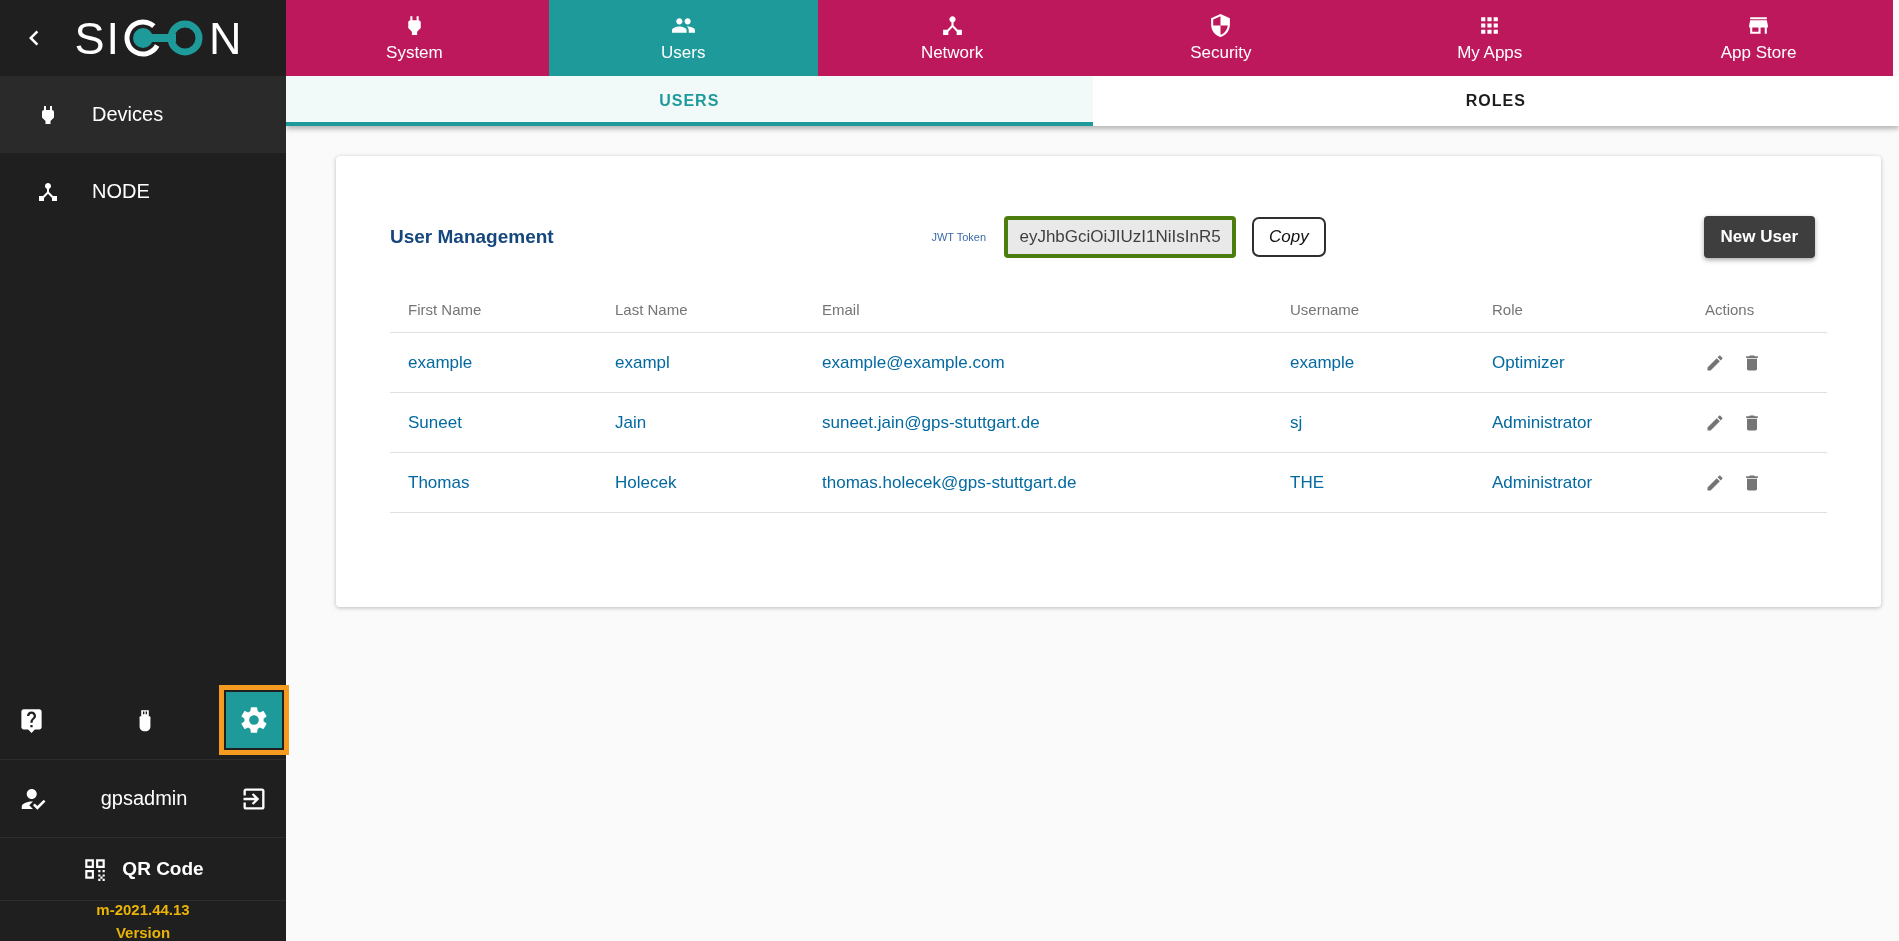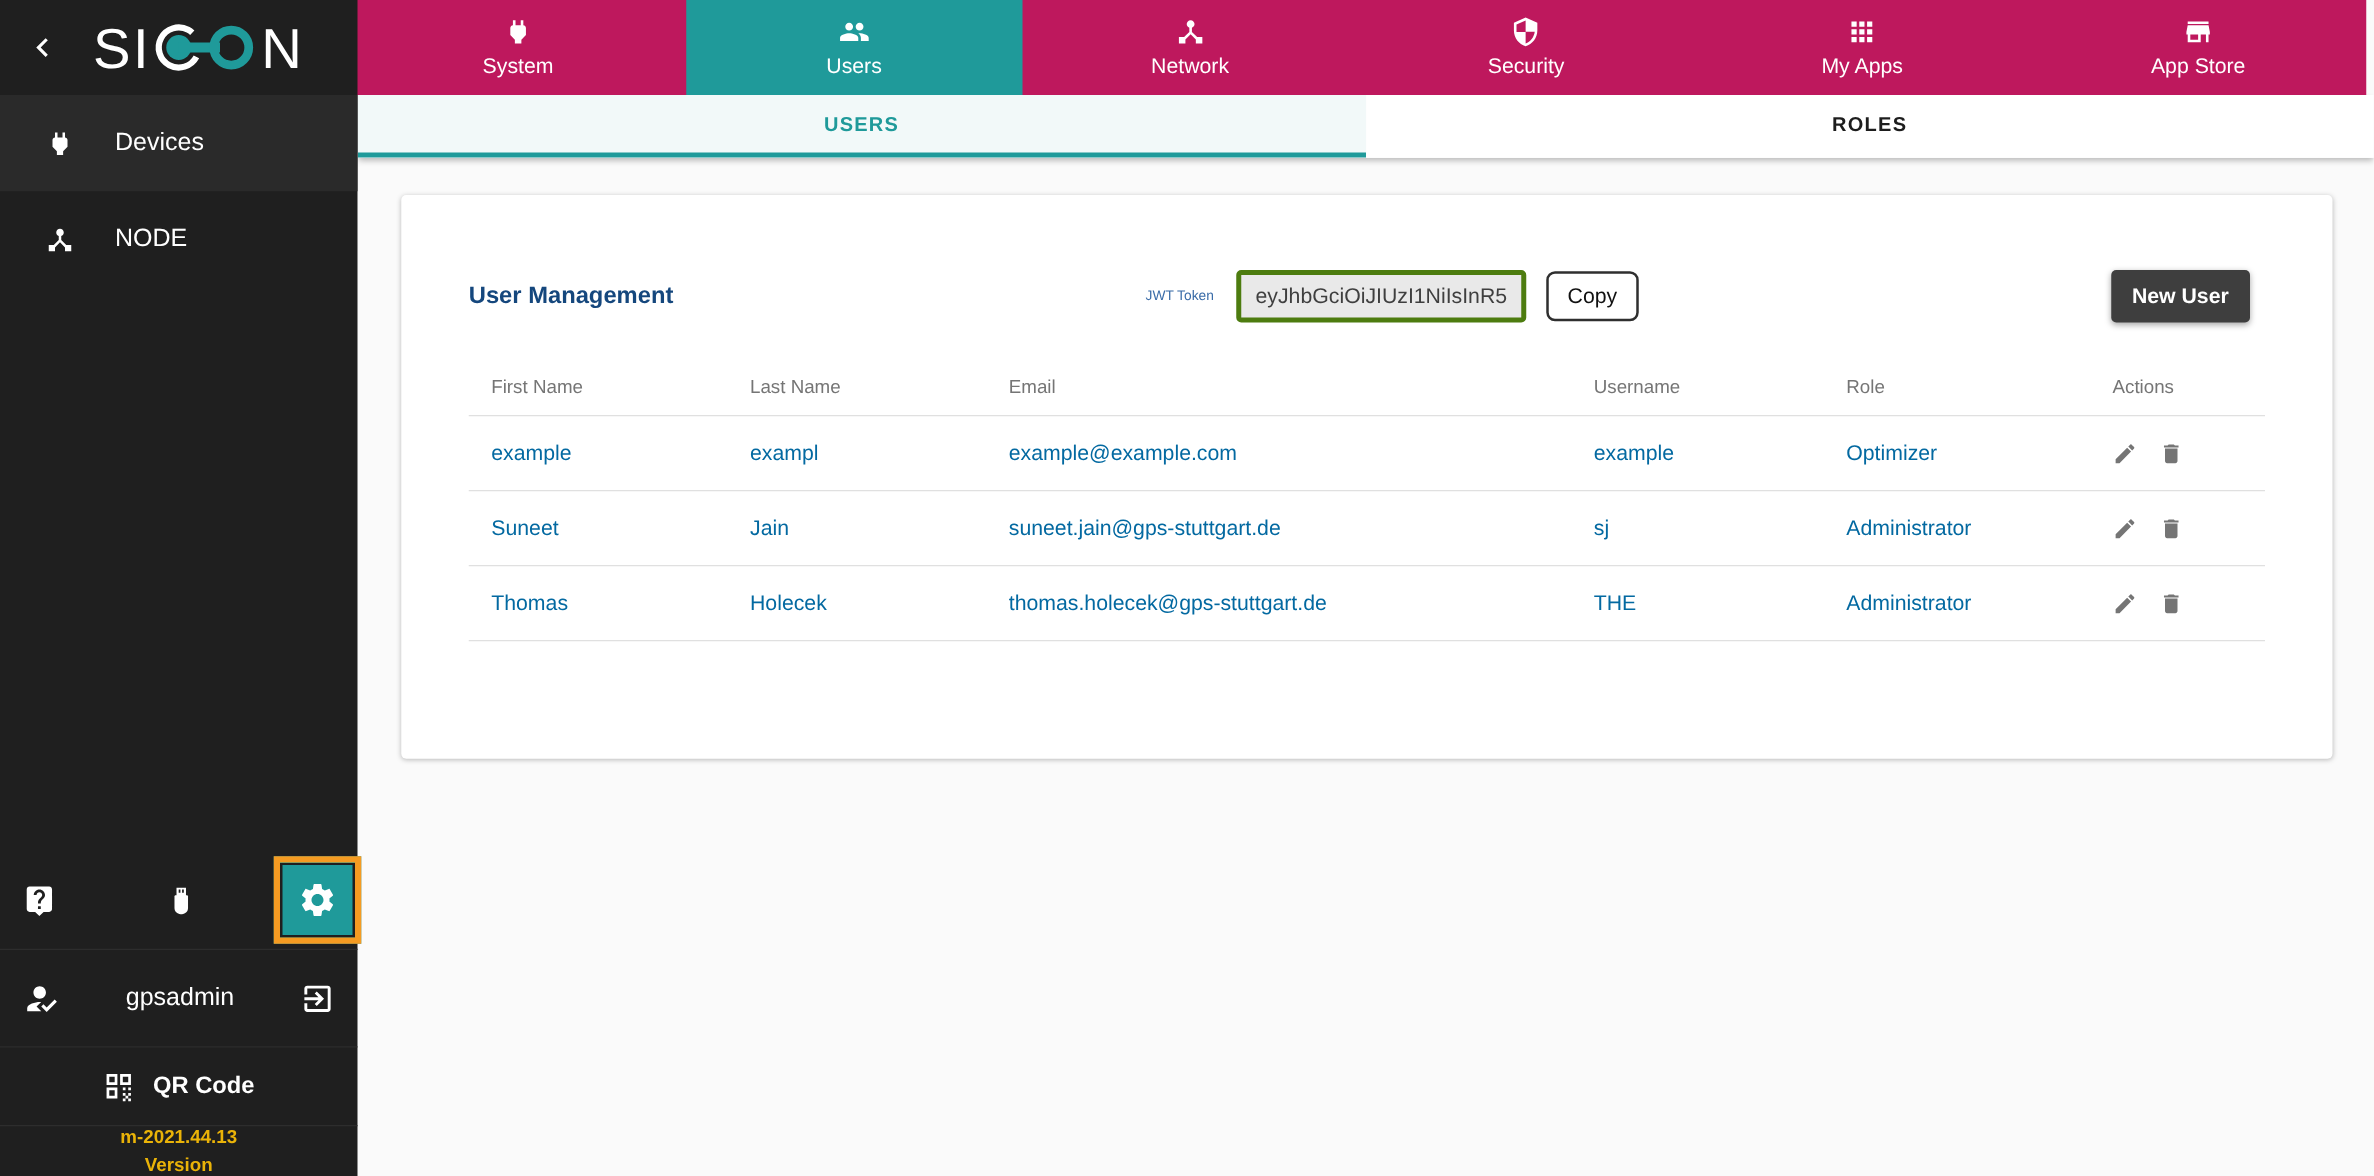--- a/index.html
+++ b/index.html
@@ -42,31 +42,31 @@
 
   
   .subtabs { position:absolute; left:286px; top:76px; width:1613px; height:50px; display:flex;
              z-index:20; box-shadow:0 3px 5px rgba(0,0,0,0.28); }
   .subtab { flex:1; display:flex; align-items:center; justify-content:center; font-weight:bold;
             font-size:16px; letter-spacing:1px; cursor:pointer; background:#fff; color:#1d1d1d; }
   .subtab.active { background:#f2f9f9; color:#1f9a9a; box-shadow:inset 0 -4px 0 #1f9a9a; }
 
   
   .main { position:absolute; left:286px; top:126px; width:1613px; height:815px; background:#fafafa; }
-  .card { position:absolute; left:35px; top:30px; width:1545px; height:451px; background:#fff;
+  .card { position:absolute; left:50px; top:30px; width:1545px; height:451px; background:#fff;
           border-radius:4px; box-shadow:0 1px 4px rgba(0,0,0,0.25); }
   .card-header { display:flex; align-items:center; justify-content:space-between;
                  padding:59px 66px 0 54px; height:103px; }
   .card-title { color:#15477d; font-size:19px; font-weight:bold; }
   .jwt-group { display:flex; align-items:center; }
   .jwt-label { color:#3a6ca8; font-size:11px; margin-right:18px; }
   .jwt-input { width:232px; height:42px; background:#e9e9e9; border:4px solid #4d7c0f; border-radius:4px;
                padding:0 10px; font-size:17px; color:#3f3f3f; font-family:"Liberation Sans",sans-serif;text-align:center; }
   .copy-btn { margin-left:16px; height:40px; padding:0 15px; background:#fff; border:2px solid #2f2f2f;
-              border-radius:7px; font-size:17px; color:#111; cursor:pointer; font-family:"Liberation Sans",sans-serif; }
+              border-radius:7px; font-size:17px; color:#111; cursor:pointer; font-family:"Liberation Sans",sans-serif;font-style:italic; }
   .new-user-btn { height:42px; padding:0 17px; background:#3e3e3e; color:#fff; font-weight:bold;
                   font-size:17px; border:none; border-radius:4px; box-shadow:0 2px 5px rgba(0,0,0,0.35);
                   cursor:pointer; font-family:"Liberation Sans",sans-serif; }
 
   .table { margin:27px 54px 0 54px; }
   .trow { display:grid; grid-template-columns:225px 207px 468px 202px 213px 1fr; align-items:center; }
   .trow > :first-child { padding-left:18px; }
   .thead { height:47px; border-bottom:1px solid #e0e0e0; color:#757575; font-size:15px; }
   .tr { height:60px; border-bottom:1px solid #e0e0e0; color:#0369a1; font-size:17px; }
   .actions { display:flex; gap:17px; align-items:center; }

